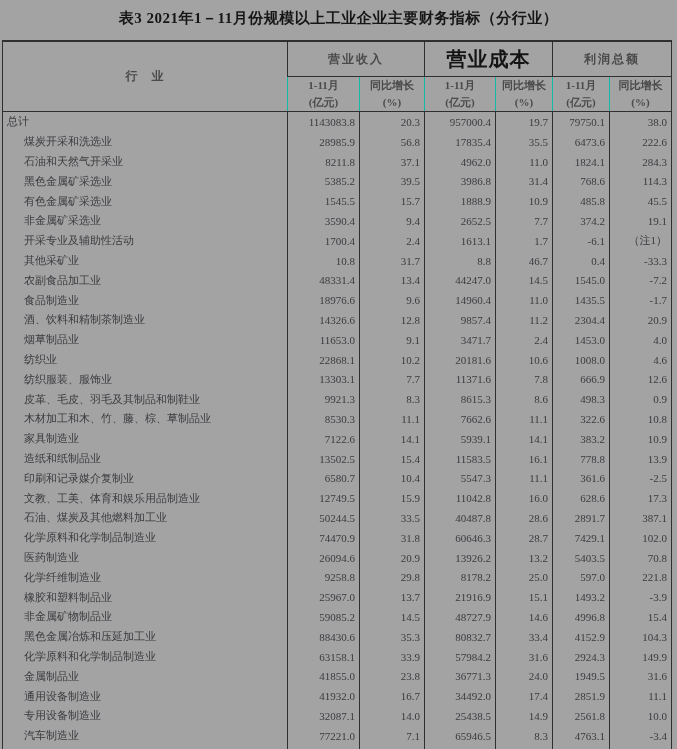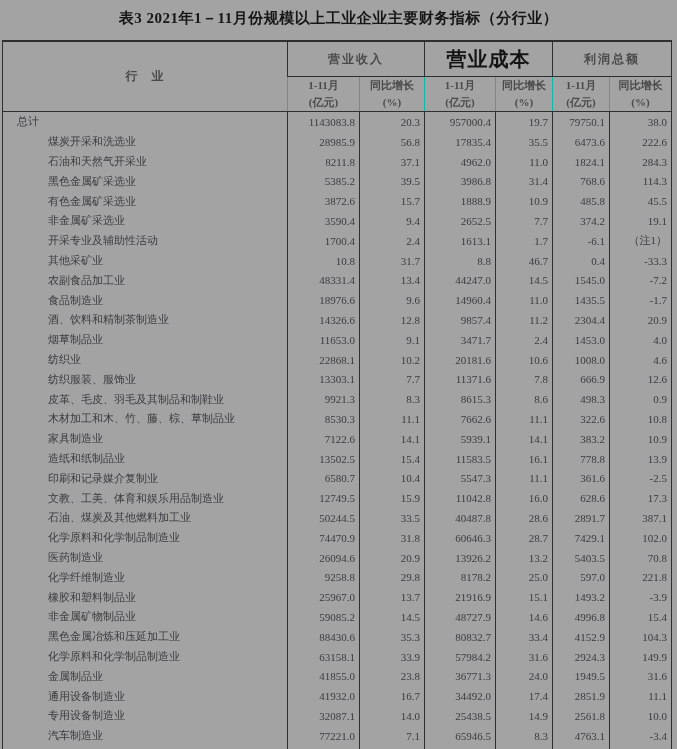--- a/index.html
+++ b/index.html
@@ -36,22 +36,22 @@
   th.sub {
     height:34px; font-size:11px; color:#4a4a4a; line-height:1.55;
     white-space:pre-line;
     border-left:1px solid #14b8a6; border-bottom:1px solid #2f2f2f;
   }
   tbody td { height:19.8px; font-size:11px; padding:0; color:#3b3b40; }
   tbody td.num {
     text-align:right; padding-right:4px;
     border-left:1px solid #2f2f2f;
   }
-  tbody td.lbl { text-align:left; padding-left:14px; white-space:nowrap; overflow:hidden; }
-  tbody td.lbl.ind { padding-left:45px;margin-top:13px; }
+  tbody td.lbl { text-align:left; padding-left:4px; white-space:nowrap; overflow:hidden; }
+  tbody td.lbl.ind { padding-left:21px;margin-top:13px; }
   tbody tr.clip td { height:22px; }
 </style>
 </head>
 <body>
 
 <div class="page">
   <div class="title">表3 2021年1－11月份规模以上工业企业主要财务指标（分行业）</div>
 
   <table class="main">
     <colgroup>
@@ -117,21 +117,21 @@
           <td class="lbl ind">黑色金属矿采选业</td>
           <td class="num">5385.2</td>
           <td class="num">39.5</td>
           <td class="num">3986.8</td>
           <td class="num">31.4</td>
           <td class="num">768.6</td>
           <td class="num">114.3</td>
         </tr>
         <tr>
           <td class="lbl ind">有色金属矿采选业</td>
-          <td class="num">3872.6</td>
+          <td class="num">1545.5</td>
           <td class="num">15.7</td>
           <td class="num">1888.9</td>
           <td class="num">10.9</td>
           <td class="num">485.8</td>
           <td class="num">45.5</td>
         </tr>
         <tr>
           <td class="lbl ind">非金属矿采选业</td>
           <td class="num">3590.4</td>
           <td class="num">9.4</td>

